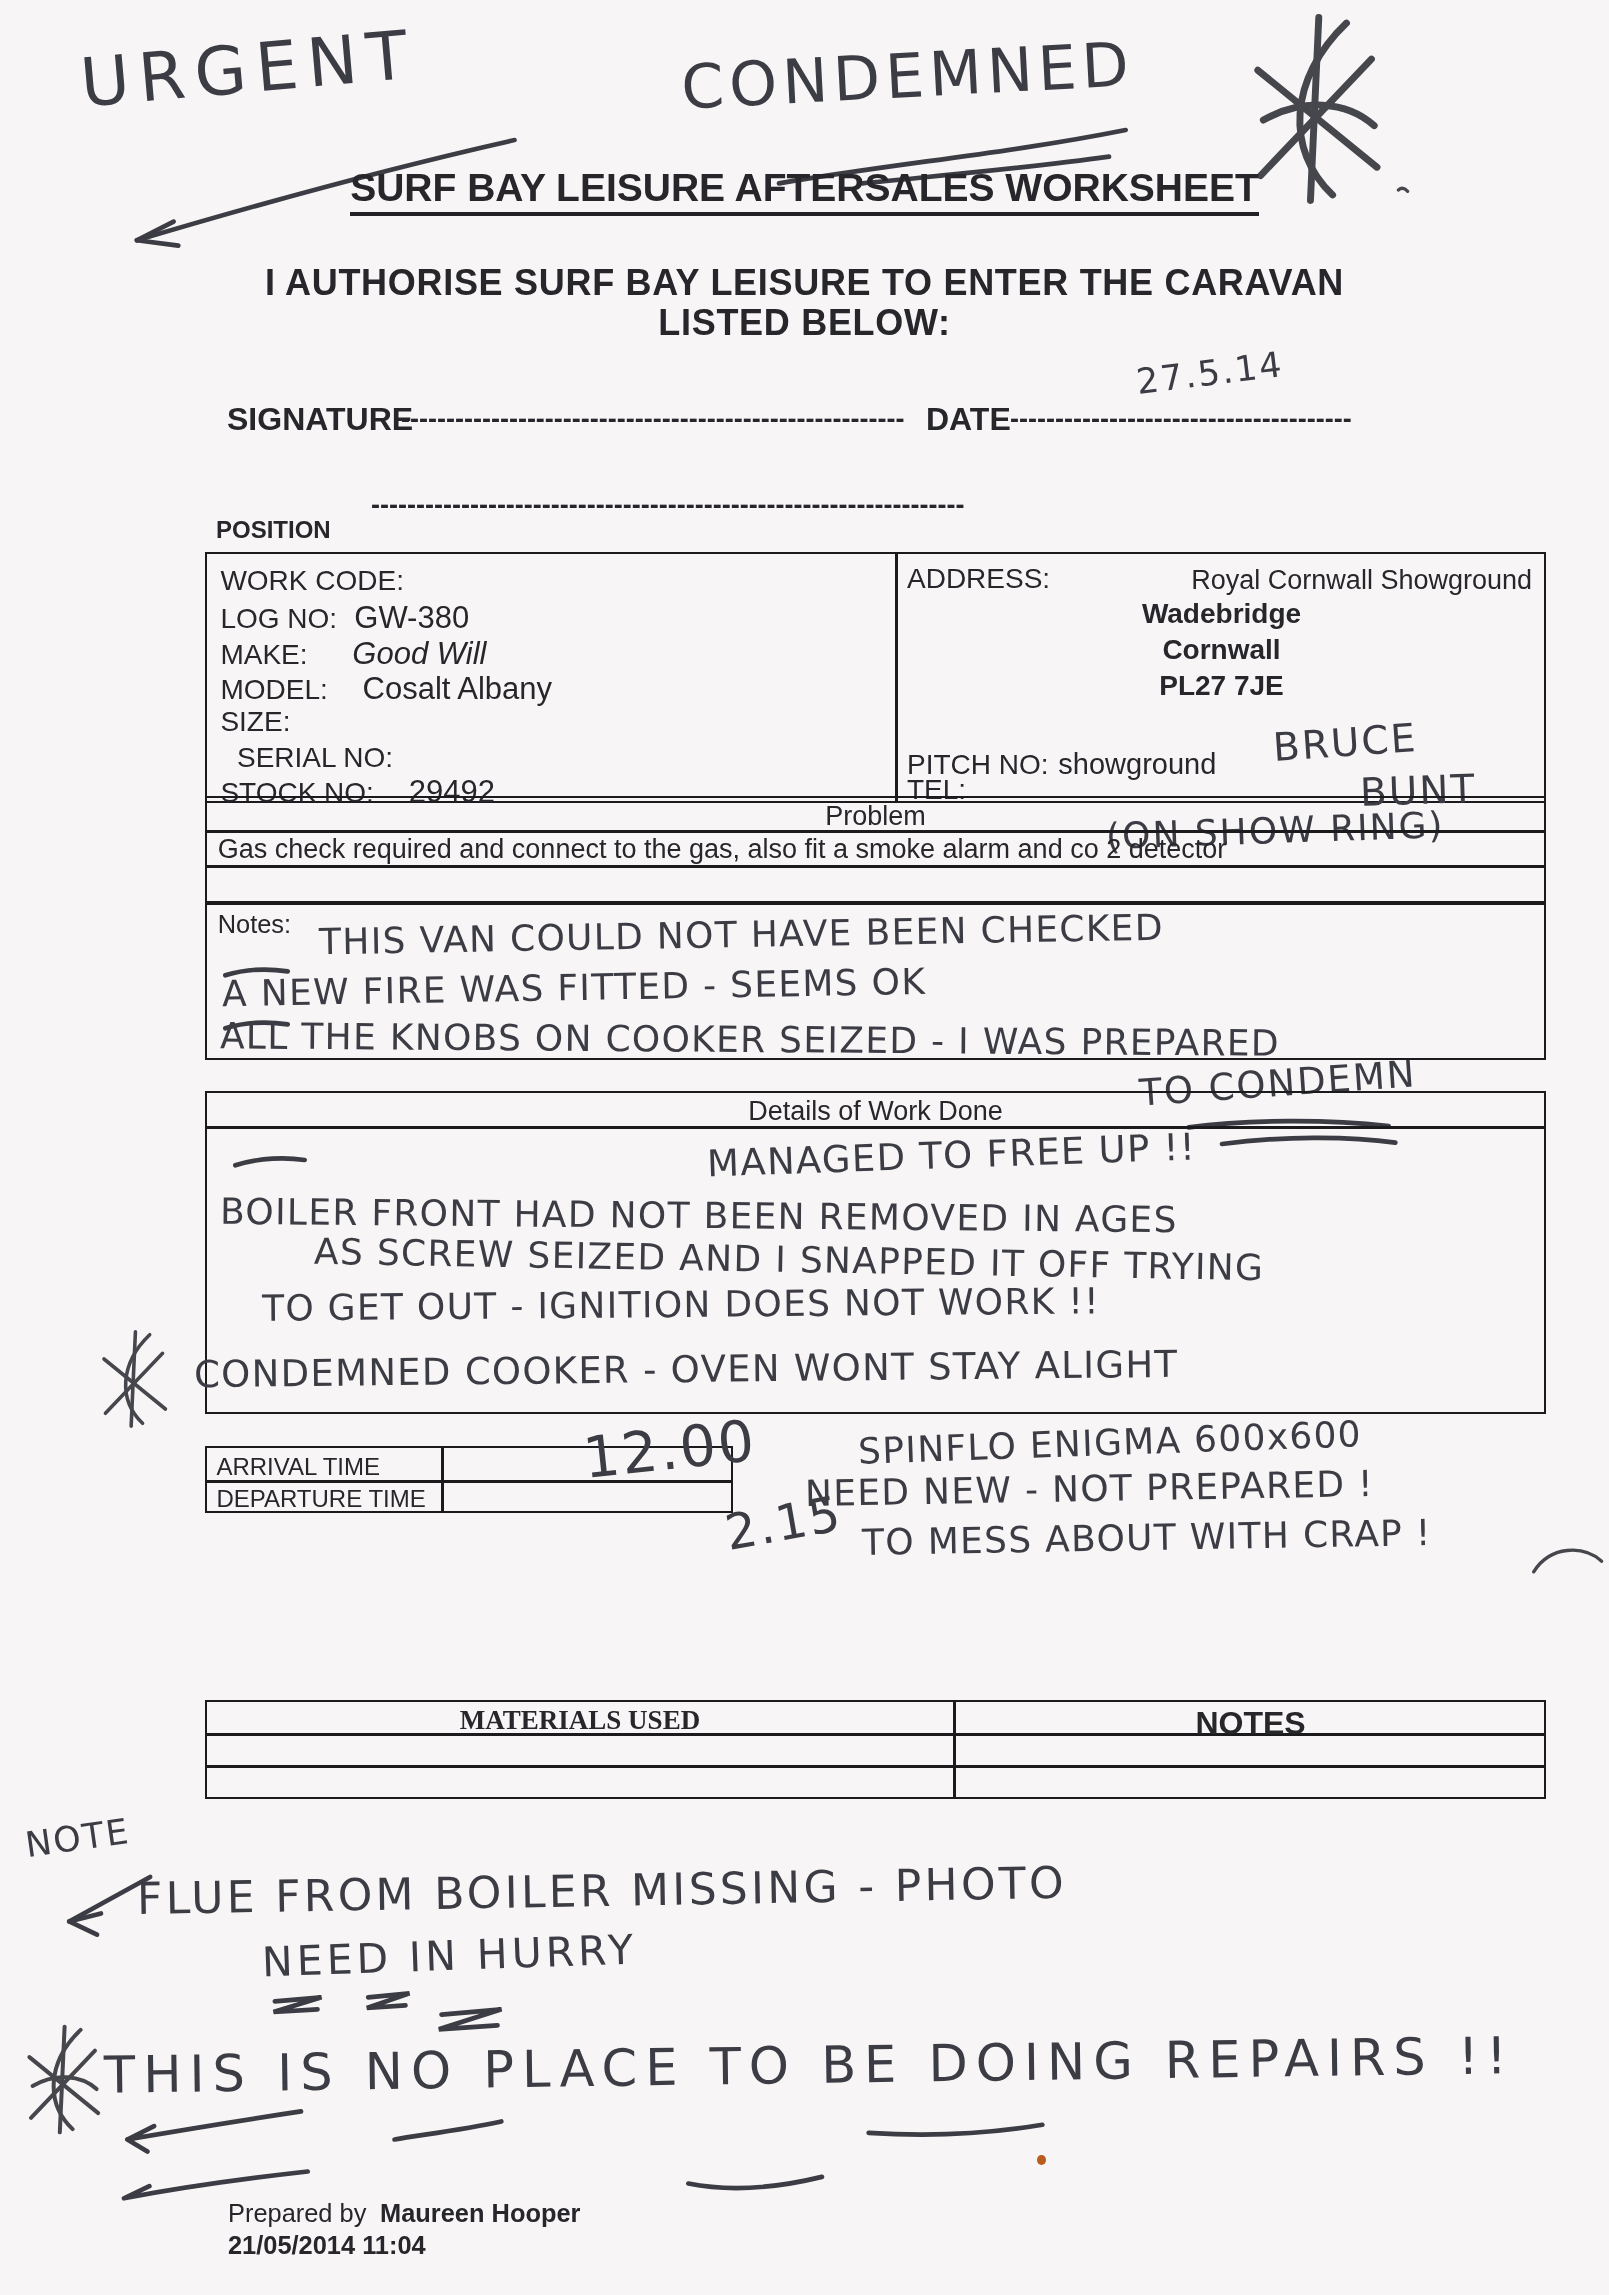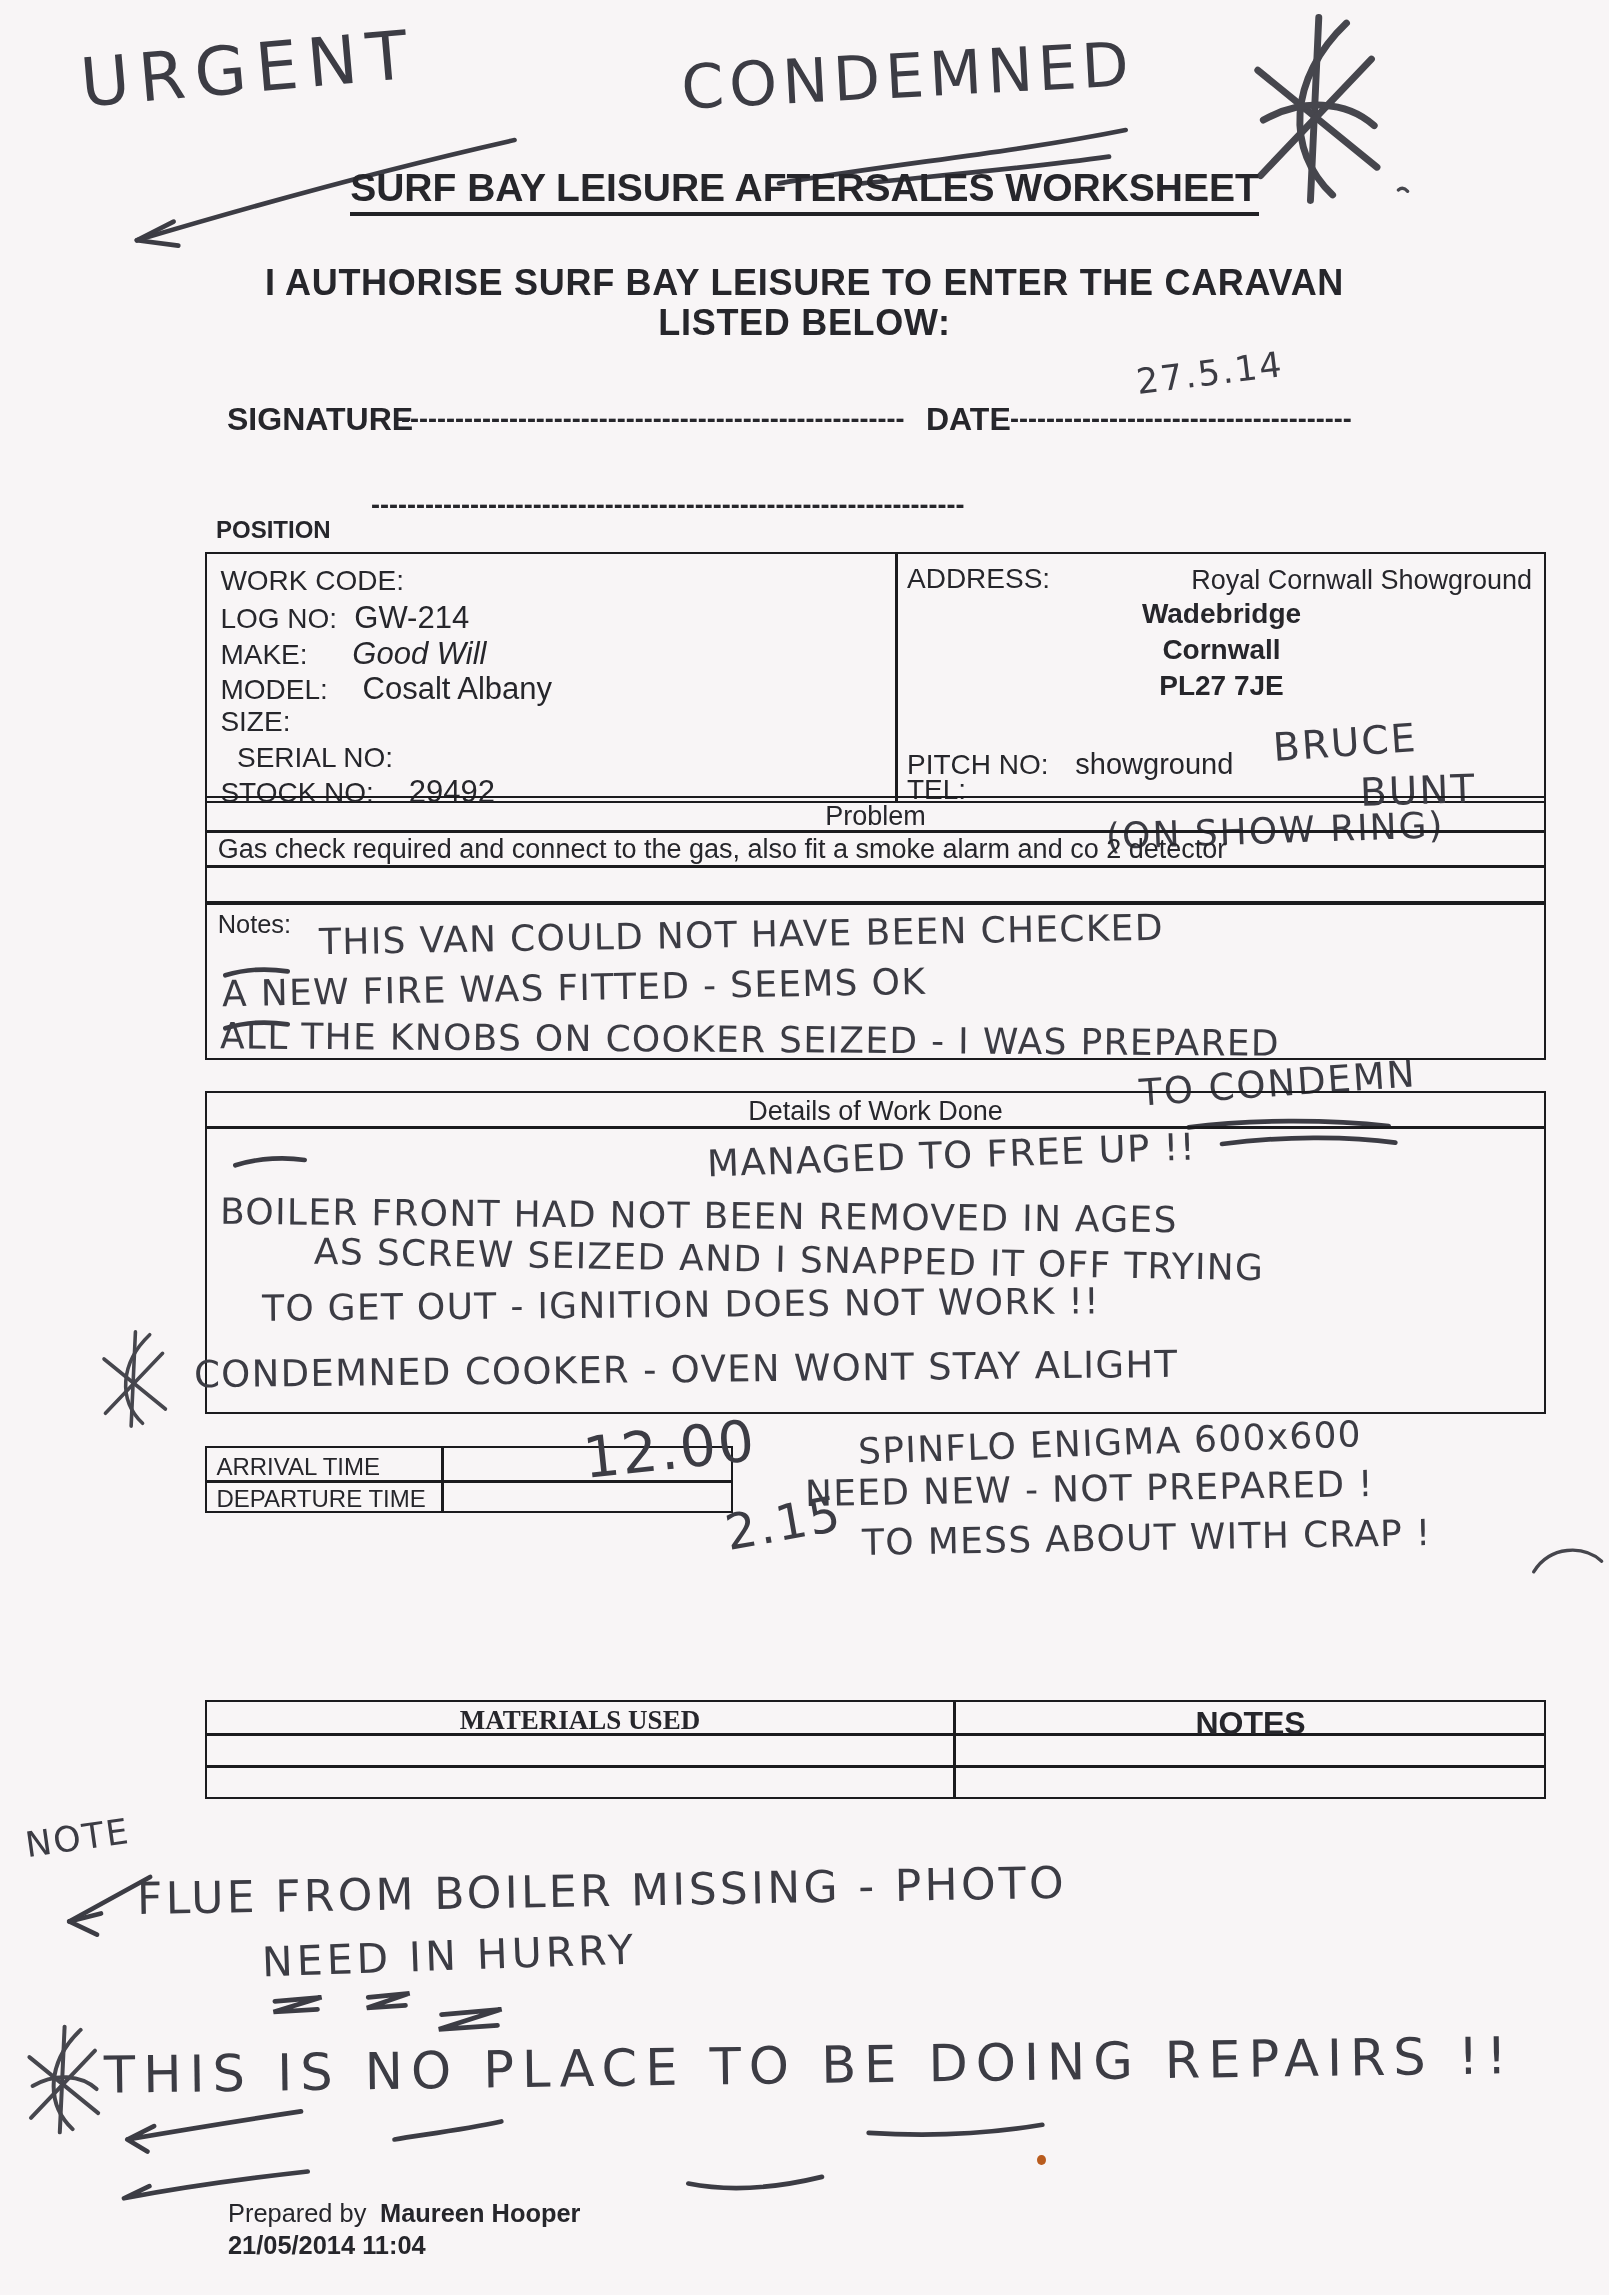--- a/index.html
+++ b/index.html
@@ -64,21 +64,21 @@
 
   <div class="abs p b" style="left:216px;top:516px;font-size:24px;text-align:center;">POSITION</div>
   <div class="abs p b" style="left:371px;top:490px;font-size:27px;">------------------------------------------------------------------</div>
 
   <div class="box" style="left:205px;top:552px;width:1341px;height:251px;">
     <div class="vl" style="left:688px;"></div>
 
     <div class="abs p" style="left:13.4px;top:10.7px;font-size:28px;">WORK CODE:</div>
     <div class="abs p" style="left:13.4px;top:46px;font-size:28px;">
       <span>LOG NO:</span>
-      <span style="margin-left:9.4px;font-size:31px;">GW-214</span>
+      <span style="margin-left:9.4px;font-size:31px;">GW-380</span>
     </div>
     <div class="abs p" style="left:13.4px;top:82px;font-size:28px;">
       <span>MAKE:</span>
       <span style="margin-left:37px;font-size:31px;font-style:italic;">Good Will</span>
     </div>
     <div class="abs p" style="left:13.4px;top:117px;font-size:28px;">
       <span>MODEL:</span>
       <span style="margin-left:27px;font-size:31px;">Cosalt Albany</span>
     </div>
     <div class="abs p" style="left:13.4px;top:152px;font-size:28px;">SIZE:</div>
@@ -88,21 +88,21 @@
       <span style="margin-left:27px;font-size:31px;">29492</span>
     </div>
 
     <div class="abs p" style="left:700px;top:9.4px;font-size:28px;">ADDRESS:</div>
     <div class="abs p" style="right:12px;top:10.7px;font-size:27px;">Royal Cornwall Showground</div>
     <div class="abs p b" style="left:688px;width:653px;top:44px;font-size:28px;text-align:center;">Wadebridge</div>
     <div class="abs p b" style="left:688px;width:653px;top:80px;font-size:28px;text-align:center;">Cornwall</div>
     <div class="abs p b" style="left:688px;width:653px;top:116px;font-size:28px;text-align:center;">PL27 7JE</div>
     <div class="abs p" style="left:700px;top:194px;font-size:28px;">
       <span>PITCH NO:</span>
-      <span style="margin-left:19px;font-size:29px;">showground</span>
+      <span style="margin-left:2px;font-size:29px;">showground</span>
     </div>
     <div class="abs p" style="left:700px;top:220px;font-size:28px;">TEL:</div>
   </div>
 
   <div class="hw" style="left:1273px;top:720px;font-size:39px;transform:rotate(-4deg);">BRUCE</div>
   <div class="hw" style="left:1360px;top:768px;font-size:39px;transform:rotate(-2deg);">BUNT</div>
   <div class="hw" style="left:1106px;top:810px;font-size:36px;transform:rotate(-2deg);">(ON SHOW RING)</div>
 
   <div class="box" style="left:205px;top:796px;width:1341px;height:107px;">
     <div class="hl" style="top:32px;"></div>

